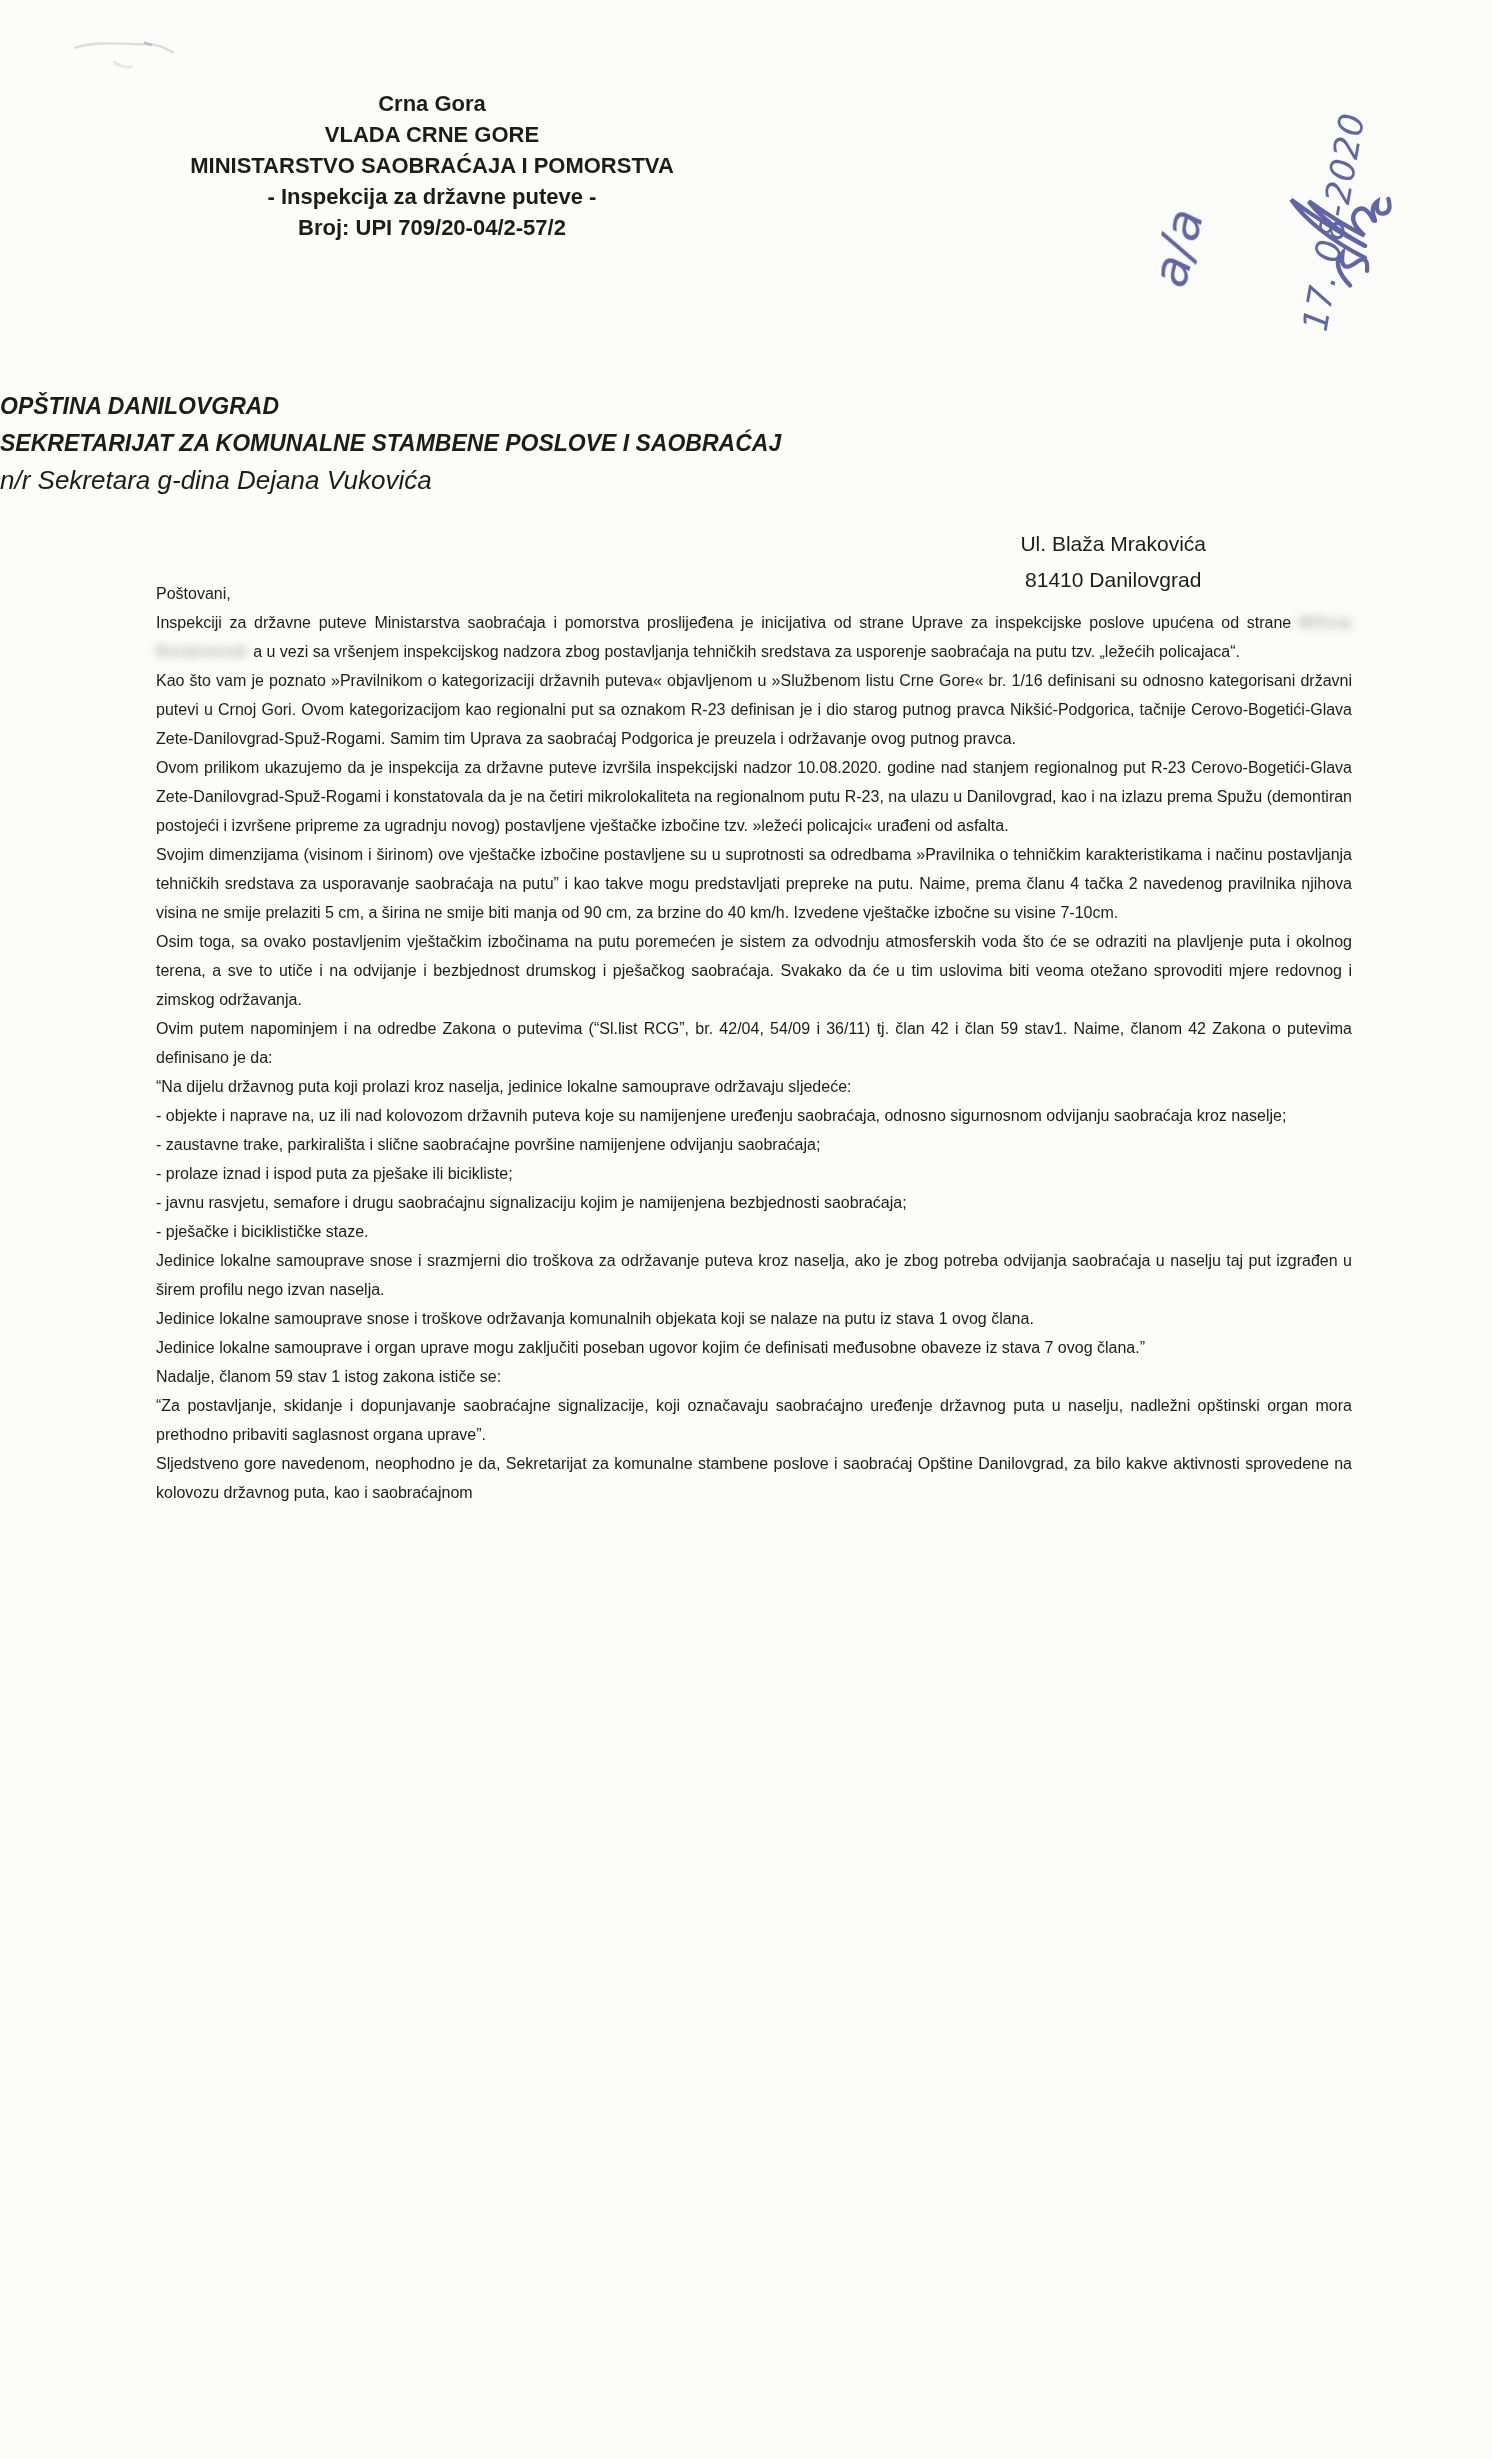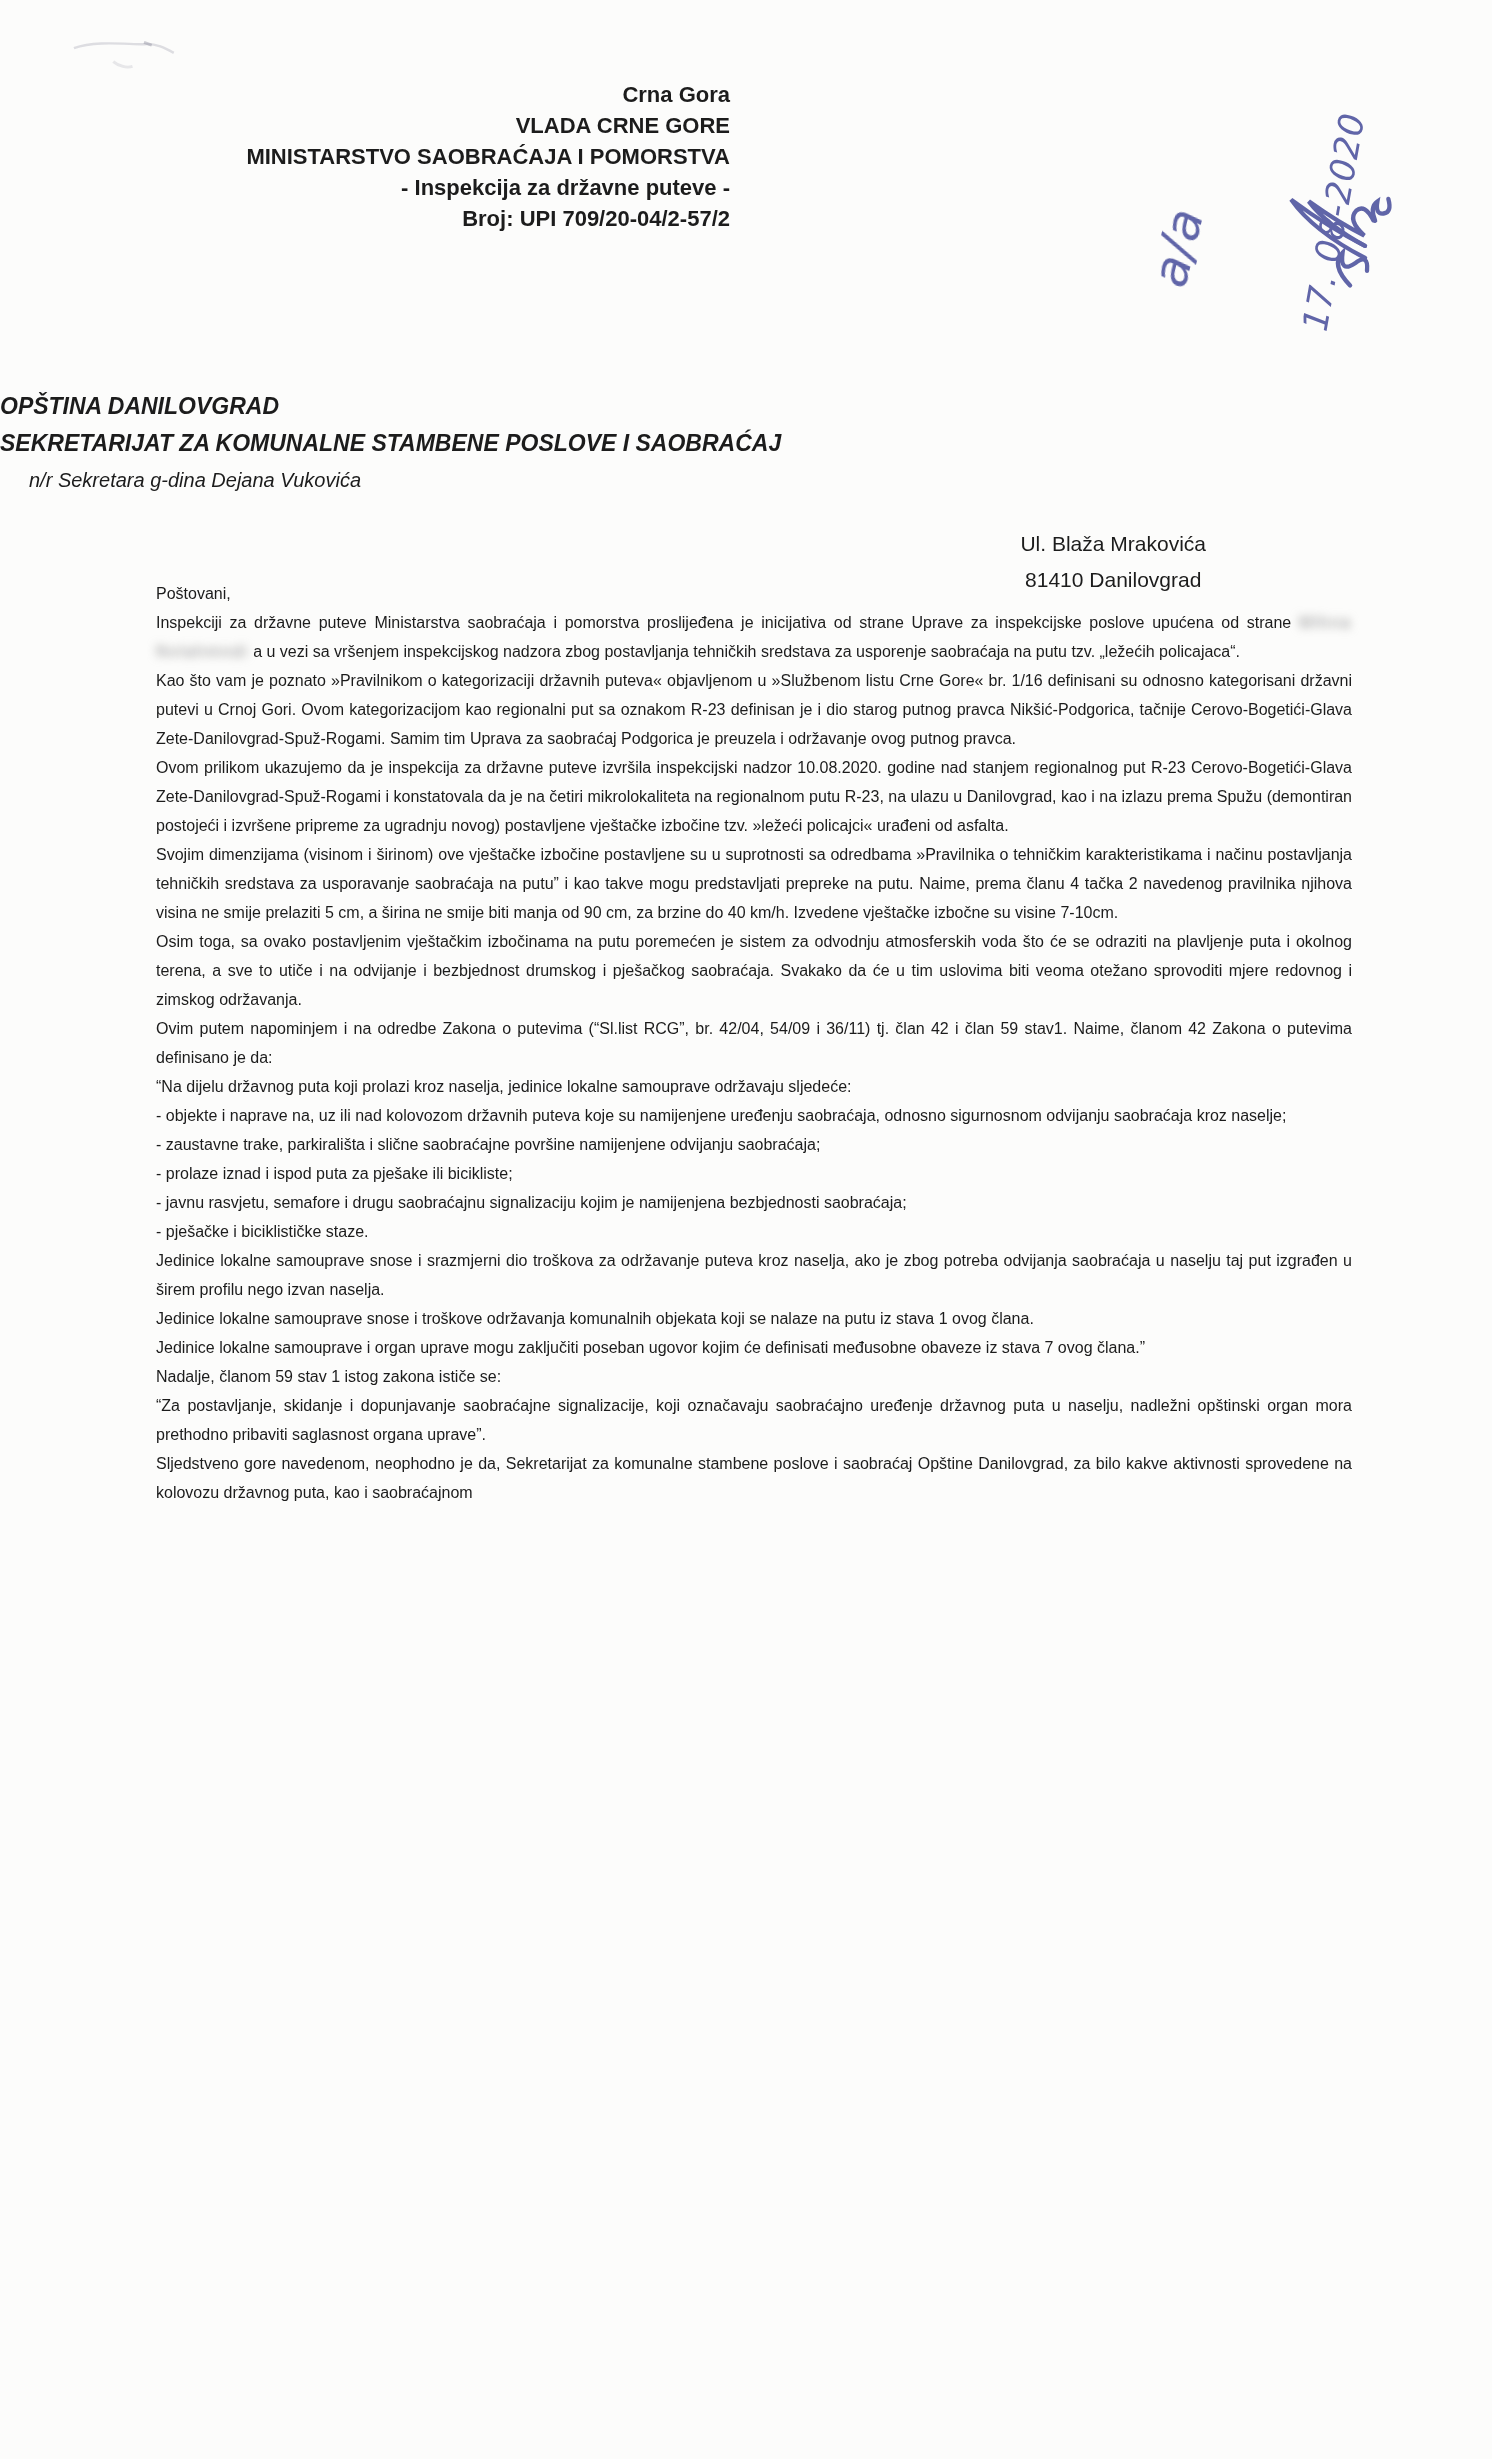--- a/index.html
+++ b/index.html
@@ -6,30 +6,30 @@
   body{
     width:1493px;height:2459px;position:relative;overflow:hidden;
     background:#fcfcfb;
     font-family:"Liberation Sans", sans-serif;
     color:#1c1c1c;
     -webkit-font-smoothing:antialiased;
   }
   .abs{position:absolute;}
   
   .letterhead{
-    left:134px;top:79px;width:596px;text-align:right;
+    left:134px;top:88px;width:596px;text-align:center;
     font-size:22px;line-height:31px;font-weight:bold;white-space:nowrap;
   }
   .letterhead .reg{font-weight:bold;}
   
   .recipient{
     left:0;top:388px;width:1433px;text-align:left;
     font-size:23px;line-height:37px;font-style:italic;font-weight:bold;white-space:nowrap;
   }
-  .recipient .attn{font-weight:normal;font-size:20px;padding-left:29px;}
+  .recipient .attn{font-weight:normal;font-size:26px;}
   
   .address{
     right:287px;top:526px;text-align:center;
     font-size:21px;line-height:36px;white-space:nowrap;
   }
   
   .body-text{
     left:156px;top:579px;width:1196px;
     font-size:16px;line-height:29px;
     text-align:justify;

